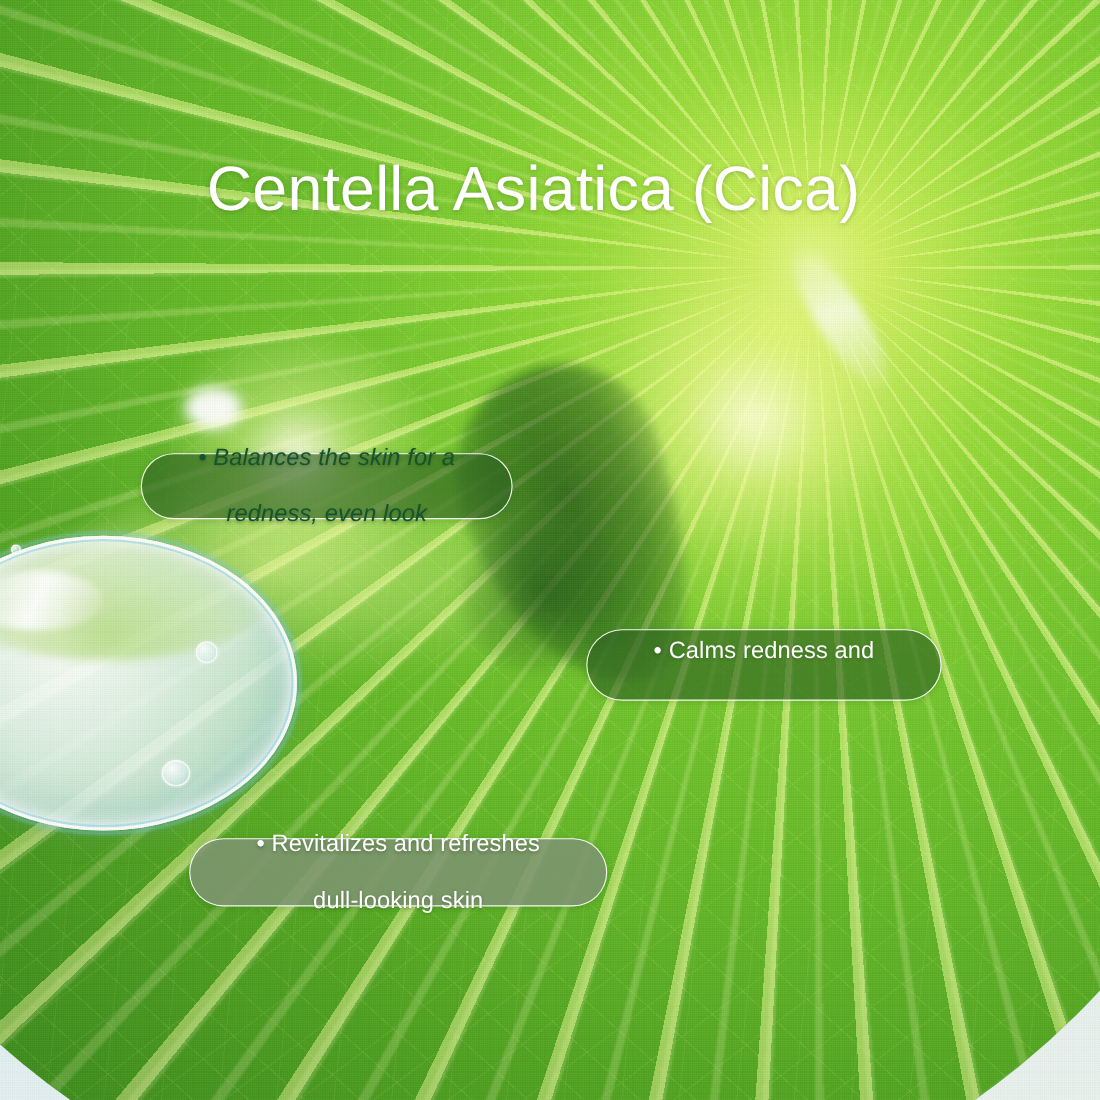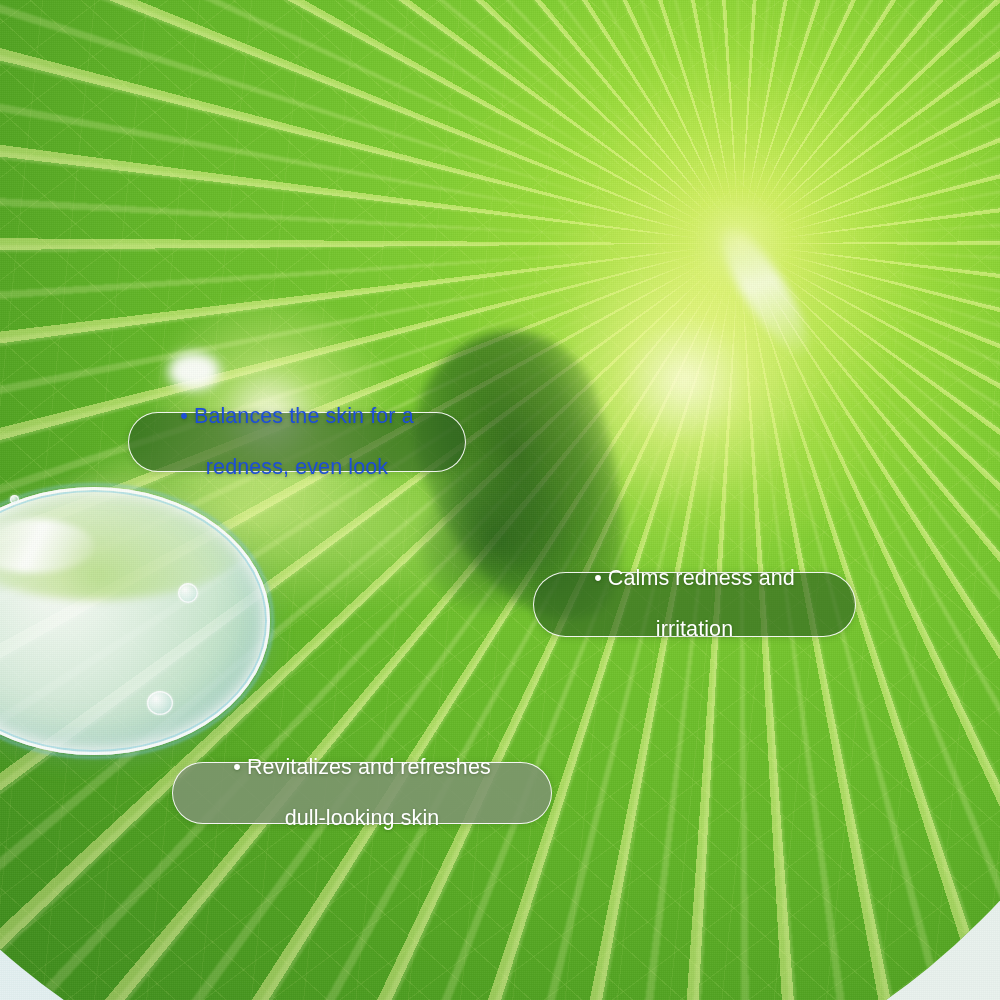--- a/index.html
+++ b/index.html
@@ -345,32 +345,32 @@
     <div class="drop-rim"></div>
     <div class="drop-hi"></div>
     <div class="bubble b1"></div>
     <div class="bubble b2"></div>
 
     <div class="bubble b4"></div>
   </div>
 
   <div class="layer grain"></div>
 
-
-  <div class="pill pill-1" style="background: rgba(44, 94, 32, 0.62); color: #1d4ed8; border-color: rgba(255, 255, 255, 0.92);">
+  <div class="title" style="color: rgb(255, 255, 255);">Centella Asiatica (Cica)</div>
+
+  <div class="pill pill-1" style="background: rgba(44, 94, 32, 0.62); color: #14532d; border-color: rgba(255, 255, 255, 0.92); font-style: italic;">
     <span>
       <span>• Balances the skin for a</span><br>
       <span>redness, even look</span>
     </span>
   </div>
 
   <div class="pill pill-2" style="background: rgba(44, 94, 32, 0.62); color: rgb(255, 255, 255); border-color: rgba(255, 255, 255, 0.92);">
     <span>
       <span>• Calms redness and</span><br>
-      <span>irritation</span>
     </span>
   </div>
 
   <div class="pill pill-3" style="background: rgba(125, 148, 112, 0.88); color: rgb(255, 255, 255); border-color: rgba(255, 255, 255, 0.92); justify-content: center;">
     <span>
       <span>• Revitalizes and refreshes</span><br>
       <span>dull-looking skin</span>
     </span>
   </div>
 

